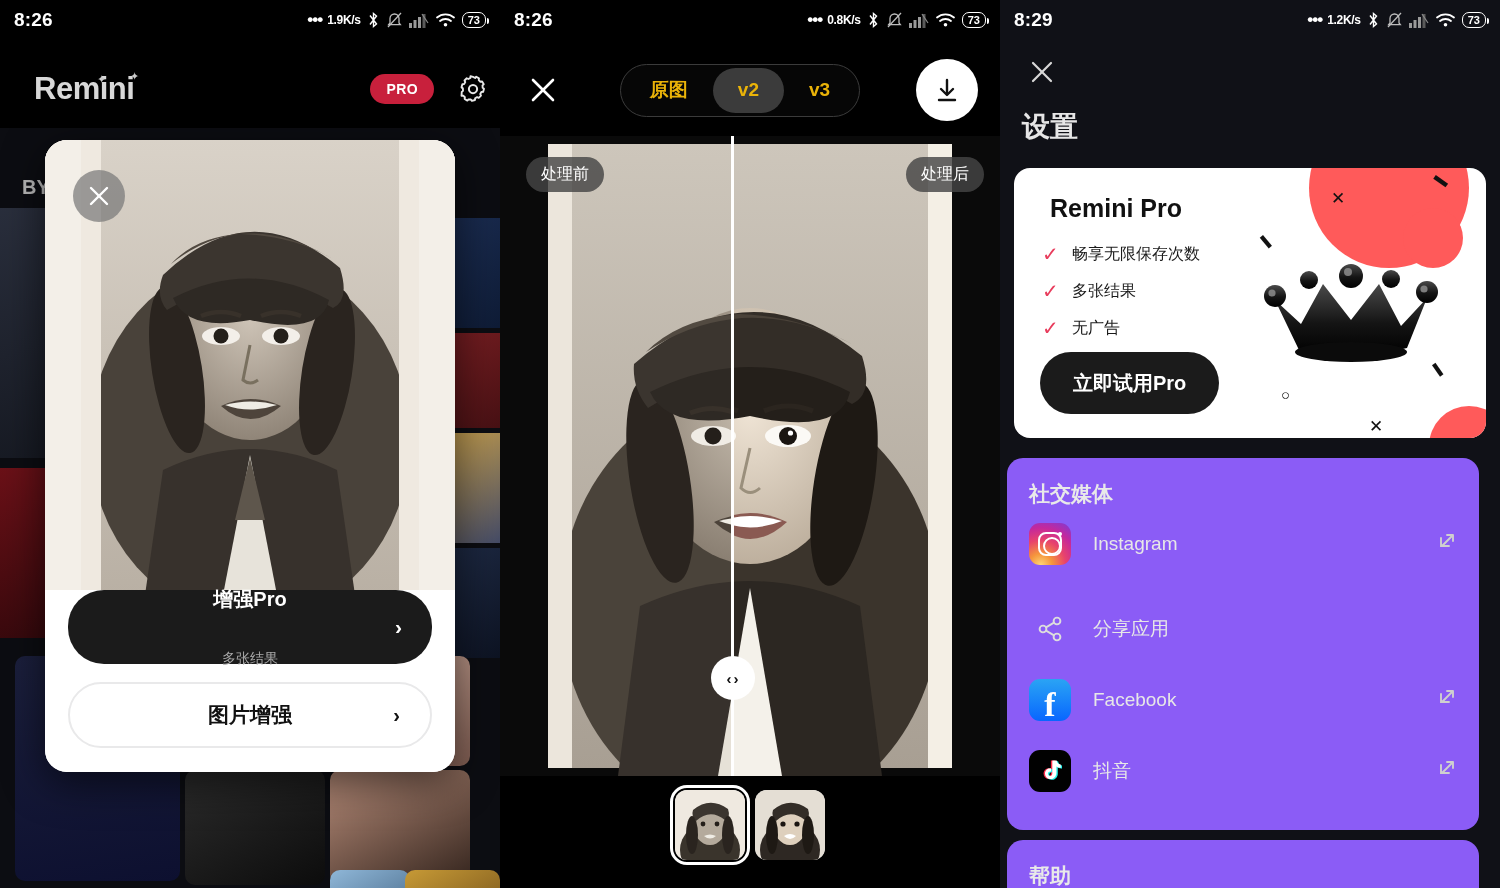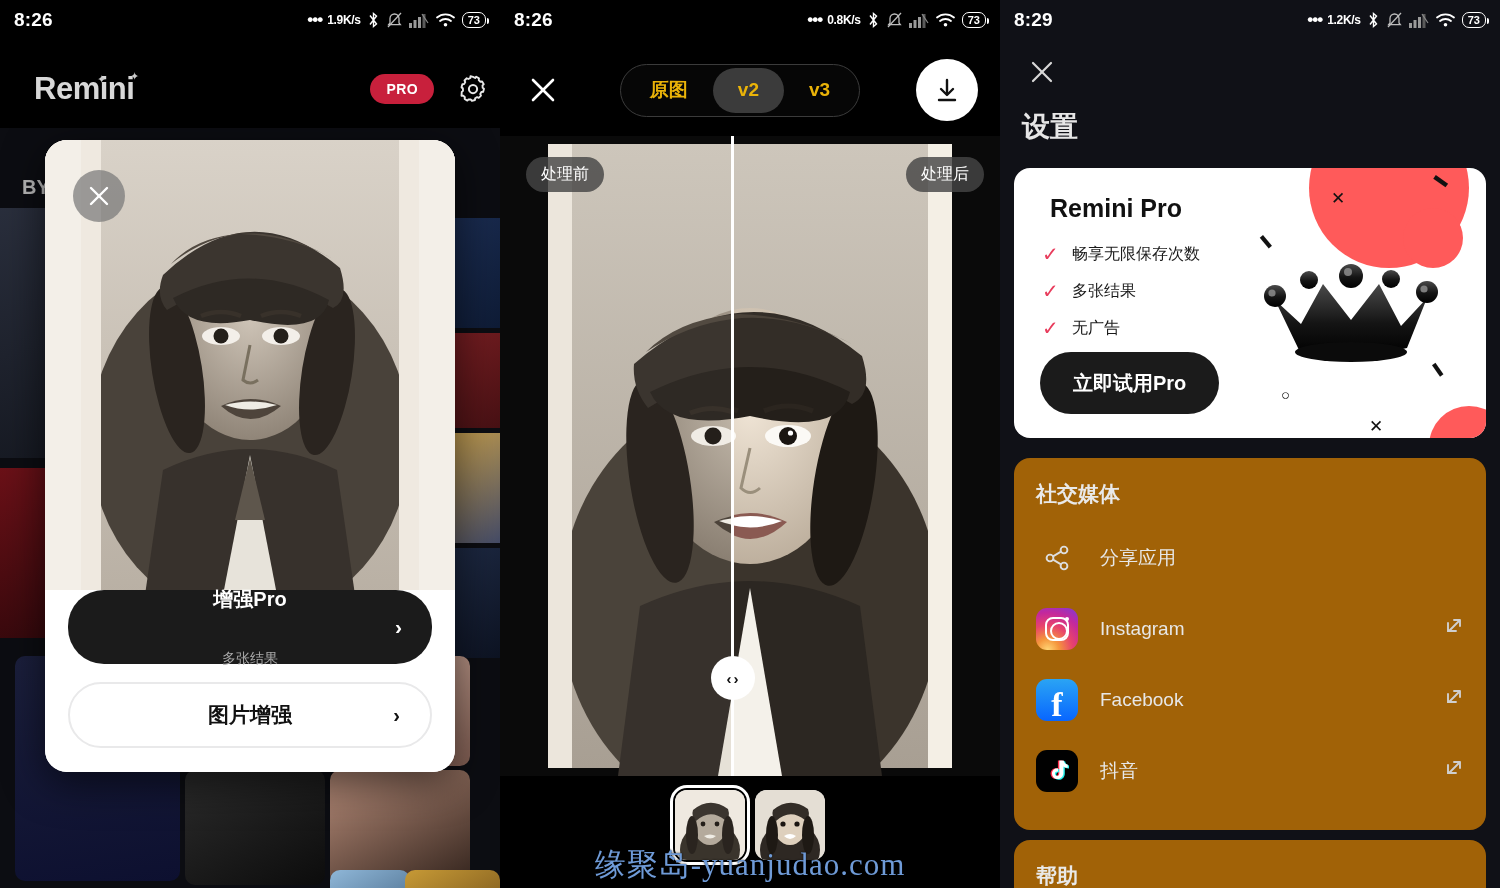--- a/index.html
+++ b/index.html
@@ -155,21 +155,21 @@
   .pro-cta {
     position:absolute; bottom:24px; left:26px; height:62px; padding:0 33px;
     background:#1b1b1b; border-radius:34px; color:#fff; font-size:20px; font-weight:bold;
     display:flex; align-items:center; justify-content:center;
   }
   .crown-wrap { position:absolute; right:0; top:0; width:235px; height:270px; overflow:hidden; }
   .dot-red { position:absolute; border-radius:50%; background:#ff5a5a; }
   .conf { position:absolute; color:#111; font-weight:bold; }
 
   .section {
-    position:absolute; left:14px; width:472px; background:#a16207; border-radius:16px; z-index:10;
+    position:absolute; left:7px; width:472px; background:#8b5cf6; border-radius:16px; z-index:10;
   }
   .sec-social { top:458px; height:372px; }
   .sec-help   { top:840px; height:90px; }
   .sec-title { color:#e9e9e9; font-size:21px; font-weight:bold; padding:22px 0 0 22px; }
   .row { display:flex; align-items:center; height:71px; padding:0 22px; }
   .row .ricon { width:42px; height:42px; display:flex; align-items:center; justify-content:center; flex:0 0 42px; }
   .row .rlabel { color:#e7e7e7; font-size:19px; margin-left:22px; }
   .row .rext { margin-left:auto; color:#d0d0d0; }
   .ig-icon { width:42px; height:42px; border-radius:11px;
     background:radial-gradient(circle at 28% 100%, #ffd676 0%, #f5963c 22%, #e8436c 48%, #c4289c 72%, #7b3bd8 100%); position:relative; }
@@ -470,21 +470,20 @@
           <path d="M18 20 Q35 6 53 19 Q56 28 50 30 Q35 18 21 31 Q16 26 18 20 Z" fill="#332d27"></path>
           <ellipse cx="17" cy="45" rx="6" ry="19" fill="#1e1914"></ellipse>
           <ellipse cx="53" cy="45" rx="6" ry="19" fill="#1e1914"></ellipse>
           <circle cx="28" cy="34" r="2.6" fill="#1a1511"></circle>
             <circle cx="42" cy="34" r="2.6" fill="#1a1511"></circle>
           <path d="M29 46 Q35 42 41 46 Q35 52 29 46 Z" fill="#fff"></path>
         </svg>
       </div>
     </div>
 
-    <div class="watermark">缘聚岛-yuanjudao.com</div>
   </div>
 
   <div class="panel p3">
 
     <div class="statusbar">
       <div class="sb-time">8:29</div>
       <div class="sb-right">
         <span class="sb-dots">•••</span>
         <span class="sb-net">1.2K/s</span>
         <svg class="sb-ico" width="13" height="18" viewBox="0 0 13 18">
@@ -563,45 +562,45 @@
           <span class="tick">✓</span>
           <span class="flabel">无广告</span>
         </div>
       </div>
       <div class="pro-cta">立即试用Pro</div>
     </div>
 
     <div class="section sec-social">
       <div class="sec-title">社交媒体</div>
 
-      <div class="row" style="margin-top:14px;">
-        <span class="ricon">
-          <svg width="30" height="30" viewBox="0 0 30 30">
-            <circle cx="22" cy="7" r="3.4" fill="none" stroke="#ddd" stroke-width="1.9"></circle>
-            <circle cx="8" cy="15" r="3.4" fill="none" stroke="#ddd" stroke-width="1.9"></circle>
-            <circle cx="22" cy="23" r="3.4" fill="none" stroke="#ddd" stroke-width="1.9"></circle>
-            <line x1="11" y1="13.4" x2="19" y2="8.6" stroke="#ddd" stroke-width="1.9"></line>
-            <line x1="11" y1="16.6" x2="19" y2="21.4" stroke="#ddd" stroke-width="1.9"></line>
-          </svg>
-        </span>
-        <span class="rlabel">分享应用</span>
-      </div>
-
       <div class="row">
         <span class="ricon">
             <span class="ig-icon">
               <span class="ig-dot"></span>
             </span>
           </span>
         <span class="rlabel">Instagram</span>
         <span class="rext">
           <svg width="22" height="22" viewBox="0 0 22 22">
               <path d="M4 4 h6 M4 4 v6 M4 4 L15 15 M15 8 v8 h-8" fill="none" stroke="#cfcfcf" stroke-width="1.9" stroke-linecap="round" transform="rotate(90 11 11)"></path>
             </svg>
         </span>
+      </div>
+
+      <div class="row" style="margin-top:14px;">
+        <span class="ricon">
+          <svg width="30" height="30" viewBox="0 0 30 30">
+            <circle cx="22" cy="7" r="3.4" fill="none" stroke="#ddd" stroke-width="1.9"></circle>
+            <circle cx="8" cy="15" r="3.4" fill="none" stroke="#ddd" stroke-width="1.9"></circle>
+            <circle cx="22" cy="23" r="3.4" fill="none" stroke="#ddd" stroke-width="1.9"></circle>
+            <line x1="11" y1="13.4" x2="19" y2="8.6" stroke="#ddd" stroke-width="1.9"></line>
+            <line x1="11" y1="16.6" x2="19" y2="21.4" stroke="#ddd" stroke-width="1.9"></line>
+          </svg>
+        </span>
+        <span class="rlabel">分享应用</span>
       </div>
 
       <div class="row">
         <span class="ricon">
             <span class="fb-icon">f</span>
           </span>
         <span class="rlabel">Facebook</span>
         <span class="rext">
           <svg width="22" height="22" viewBox="0 0 22 22">
               <path d="M4 4 h6 M4 4 v6 M4 4 L15 15 M15 8 v8 h-8" fill="none" stroke="#cfcfcf" stroke-width="1.9" stroke-linecap="round" transform="rotate(90 11 11)"></path>

